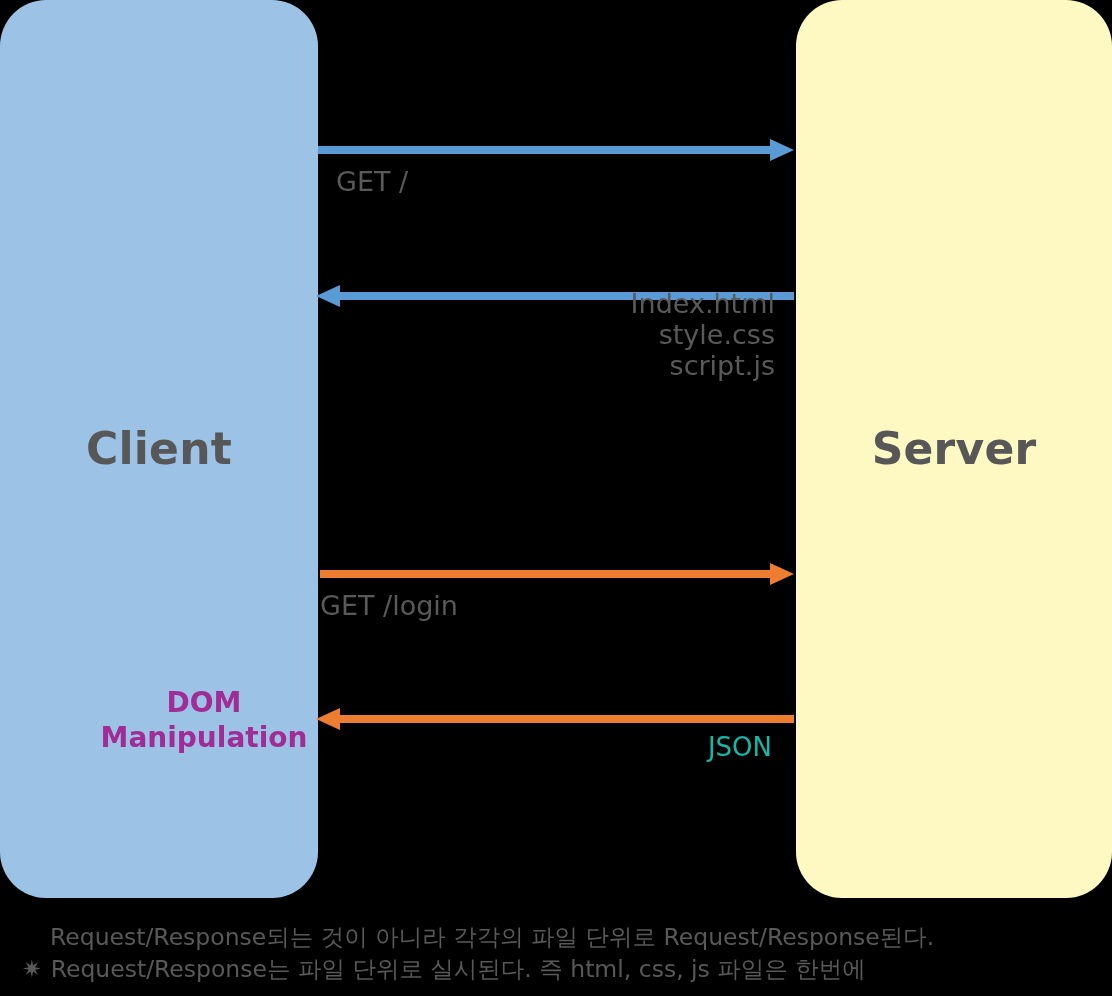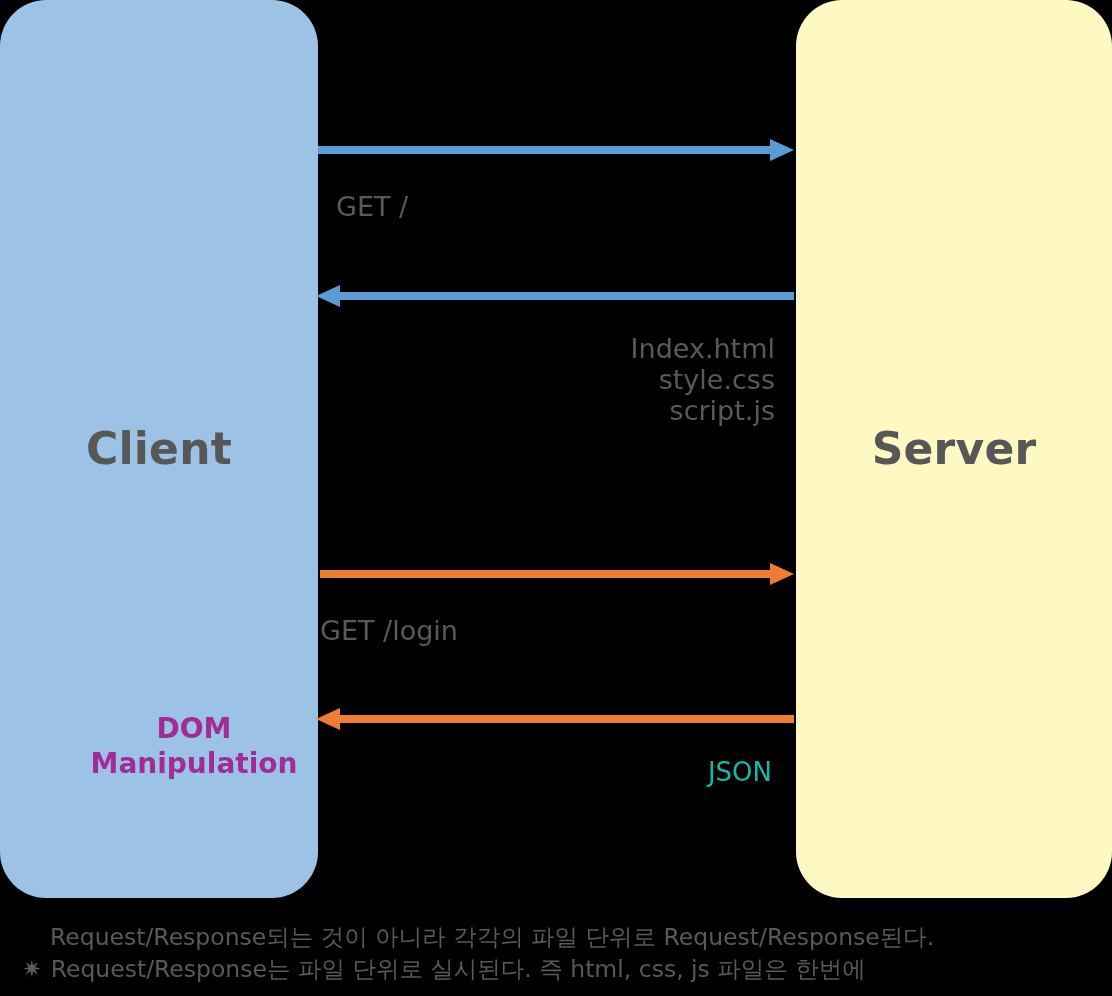--- a/index.html
+++ b/index.html
@@ -138,60 +138,58 @@
   }
 
   
   .caption {
     position: absolute;
     color: #595959;
     font-size: 27px;
     line-height: 31px;
     white-space: pre-line;
     user-select: none;
-    margin-top: 25px;
   }
   .caption.right-aligned { text-align: right; }
 
   #label-get-root {
     left: 336px;
     top: 166px;
   }
   #label-response-files {
     left: 475px;
-    top: 308px;
+    top: 288px;
     width: 300px;
   }
   #label-get-login {
     left: 320px;
     top: 590px;
   }
   #label-json {
     left: 472px;
     top: 732px;
     width: 300px;
     text-align: right;
     color: #14b8a6;
     font-weight: normal;
     font-size: 26px;
   }
 
   #label-dom-manipulation {
     position: absolute;
-    left: 48px;
+    left: 58px;
     top: 685px;
     width: 292px;
     text-align: center;
     color: #A22C96;
     font-weight: bold;
     font-size: 28px;
     line-height: 35px;
     white-space: pre-line;
     user-select: none;
-    margin-top: 26px;
   }
 
   
   #footnote {
     position: absolute;
     left: 22px;
     top: 921px;
     width: 1070px;
     color: #595959;
     font-size: 23.5px;

